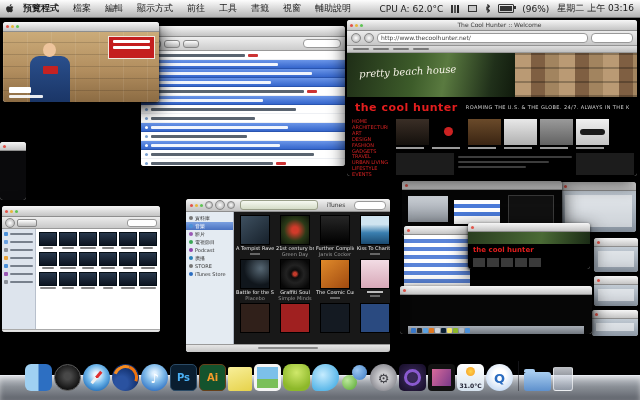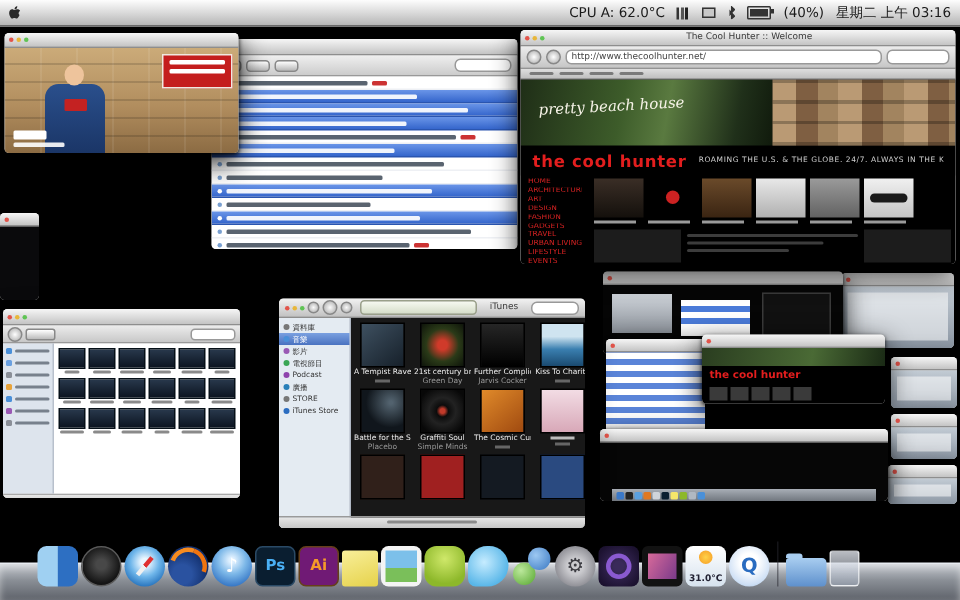--- a/index.html
+++ b/index.html
@@ -223,21 +223,21 @@
   .di-safari{border-radius:50%;background:radial-gradient(circle at 50% 40%,#eaf6ff 12%,#6fb6ea 45%,#1f6cb8 82%);}
   .di-safari::after{content:"";position:absolute;left:12px;top:6px;width:3px;height:15px;
      background:linear-gradient(#e03030 50%,#f0f0f0 50%);transform:rotate(40deg);}
   .di-firefox{border-radius:50%;background:radial-gradient(circle at 35% 70%,#2a52a0 25%,#12306e 65%);}
   .di-firefox::after{content:"";position:absolute;top:1px;left:1px;right:1px;bottom:1px;border-radius:50%;
      border:3px solid transparent;border-top-color:#f68b1f;border-right-color:#ef740f;transform:rotate(-25deg);box-sizing:border-box;}
   .di-itunes{border-radius:50%;background:radial-gradient(circle at 50% 35%,#dff0ff 8%,#7db8e8 42%,#2a6cc0 85%);}
   .g-itunes{color:#fff;font-size:13px;}
   .di-photoshop{border-radius:5px;background:#0a1e30;border:1px solid #2a4a66;box-sizing:border-box;}
   .g-photoshop{color:#4ab0f5;font-size:10px;font-weight:bold;}
-  .di-illustrator{border-radius:5px;background:#701a75;border:1px solid #66401a;box-sizing:border-box;}
+  .di-illustrator{border-radius:5px;background:#14532d;border:1px solid #66401a;box-sizing:border-box;}
   .g-illustrator{color:#f59a2a;font-size:10px;font-weight:bold;}
   .di-stickies{width:24px;height:24px;margin-top:3px;border-radius:2px;background:linear-gradient(160deg,#f8ef9a,#e6d24a);}
   .di-iphoto{border-radius:5px;background:#f4f4f4;}
   .di-iphoto::after{content:"";position:absolute;left:3px;top:3px;right:3px;bottom:3px;
      background:linear-gradient(#7cc0ea 55%,#7abf5a 55%);}
   .di-android{border-radius:8px;background:radial-gradient(circle at 50% 32%,#cfe86a,#8db82a 72%);}
   .di-twitter{border-radius:50% 50% 55% 20%;background:radial-gradient(circle at 40% 40%,#c6ecff,#58b6e8 72%);}
   .di-messenger{background:transparent;}
   .di-messenger::before{content:"";position:absolute;left:1px;bottom:1px;width:15px;height:15px;border-radius:50%;
      background:radial-gradient(circle at 35% 35%,#bce89c,#55a62e);}
@@ -269,30 +269,41 @@
 <body>
 
 <div class="desktop">
 
   <div class="menubar">
     <span class="apple">
       <svg width="9" height="11" viewBox="0 0 9 11">
         <path fill="#2a2a2a" d="M6.4 5.9c0-1.2 1-1.8 1-1.8C6.9 3.3 6 3.2 5.7 3.2 4.9 3.1 4.2 3.7 3.8 3.7 3.4 3.7 2.8 3.2 2.1 3.2 1 3.3.1 4.1.1 5.7c0 .9.3 1.9.8 2.6.4.6.8 1.1 1.3 1.1.5 0 .7-.4 1.4-.4.7 0 .9.4 1.4.4.6 0 1-.6 1.4-1.2.4-.6.6-1.2.6-1.2S6.4 6.6 6.4 5.9zM5.1 2.6C5.4 2.2 5.6 1.6 5.5 1 5 1.1 4.5 1.4 4.1 1.8 3.8 2.2 3.6 2.8 3.7 3.3c.5 0 1.1-.3 1.4-.7z"></path>
       </svg>
     </span>
+    <span class="menus">
+        <span class="menu-item bold">預覽程式</span>
+        <span class="menu-item">檔案</span>
+        <span class="menu-item">編輯</span>
+        <span class="menu-item">顯示方式</span>
+        <span class="menu-item">前往</span>
+        <span class="menu-item">工具</span>
+        <span class="menu-item">書籤</span>
+        <span class="menu-item">視窗</span>
+        <span class="menu-item">輔助說明</span>
+      </span>
     <span class="mb-spacer"></span>
     <span class="status">
       <span>CPU A: 62.0°C</span>
       <span class="sicon graph"></span>
       <span class="sicon disp"></span>
       <span class="sicon bt"></span>
       <span class="batt">
           <span class="bfill"></span>
         </span>
-      <span>(40%)</span>
+      <span>(96%)</span>
       <span>星期二 上午 03:16</span>
     </span>
   </div>
 
   <div class="win" id="w-video">
     <div class="tbar tb9">
       <span class="tl r small"></span>
       <span class="tl y small"></span>
       <span class="tl g small"></span>
       <span class="wtitle"><span class="wtitle-bar"></span></span>

